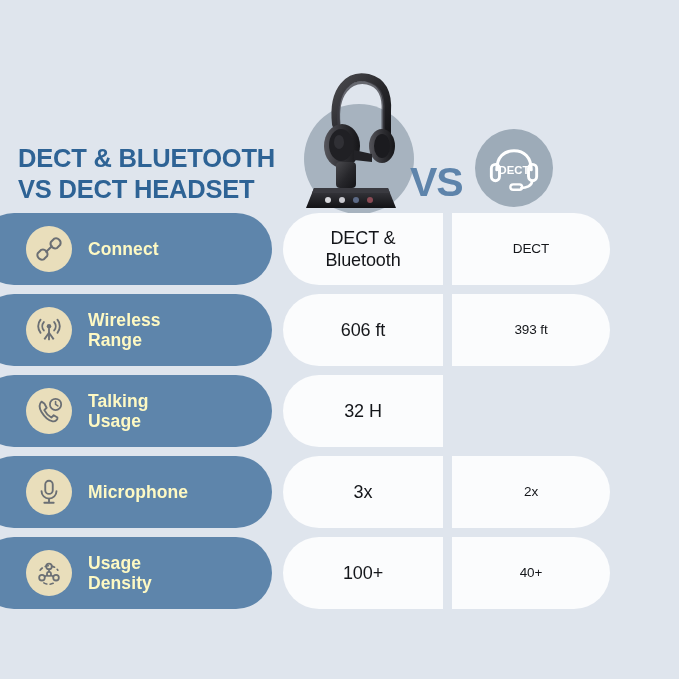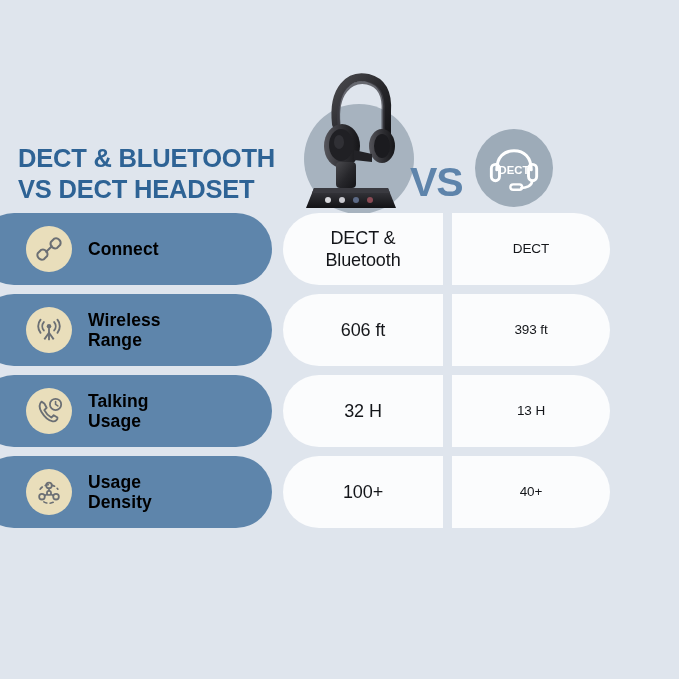--- a/index.html
+++ b/index.html
@@ -127,21 +127,21 @@
     align-items: center;
     justify-content: center;
     flex: 0 0 auto;
   }
   .label-icon svg {
     width: 30px;
     height: 30px;
   }
   .label-text {
     margin-left: 16px;
-    color: #000000;
+    color: #fef9c3;
     font-size: 17.5px;
     font-weight: bold;
     line-height: 20px;
     letter-spacing: 0.1px;
     max-width: 150px;
   }
 
   
   .value-card {
     position: absolute;
@@ -306,25 +306,41 @@
             <path d="M23 5.8 L23 9 L25.4 10.6" stroke="#6b6f74" stroke-width="1.7" stroke-linecap="round" fill="none"></path>
           </svg>
         </span>
         <span class="label-text">
           <span>Talking</span><br><span>Usage</span>
         </span>
       </div>
       <div class="value-card primary">
         <span class="value-text-primary">32 H</span>
       </div>
+    </div>
+
+    <div class="row">
+      <div class="label-pill">
+        <span class="label-icon">
+          <svg viewBox="0 0 32 32">
+            <rect x="12" y="4" width="8" height="14" rx="4" fill="none" stroke="#6b6f74" stroke-width="2"></rect>
+            <path d="M8 15 A8 8 0 0 0 24 15" fill="none" stroke="#6b6f74" stroke-width="2" stroke-linecap="round"></path>
+            <path d="M16 23 L16 27" stroke="#6b6f74" stroke-width="2" stroke-linecap="round"></path>
+            <path d="M11 27.5 L21 27.5" stroke="#6b6f74" stroke-width="2" stroke-linecap="round"></path>
+          </svg>
+        </span>
+        <span class="label-text">Microphone</span>
+      </div>
+      <div class="value-card primary">
+        <span class="value-text-primary">3x</span>
+      </div>
       <div class="value-card secondary">
-        <span class="value-text-secondary">13 H</span>
-      </div>
-    </div>
-
+        <span class="value-text-secondary">2x</span>
+      </div>
+    </div>
 
     <div class="row">
       <div class="label-pill">
         <span class="label-icon">
           <svg viewBox="0 0 32 32">
             <circle cx="16" cy="9" r="3" fill="none" stroke="#6b6f74" stroke-width="1.9"></circle>
             <circle cx="8.5" cy="21" r="3" fill="none" stroke="#6b6f74" stroke-width="1.9"></circle>
             <circle cx="23.5" cy="21" r="3" fill="none" stroke="#6b6f74" stroke-width="1.9"></circle>
             <circle cx="16" cy="17" r="2.2" fill="none" stroke="#6b6f74" stroke-width="1.8"></circle>
             <path d="M16 12 L16 14.8" stroke="#6b6f74" stroke-width="1.8"></path>

